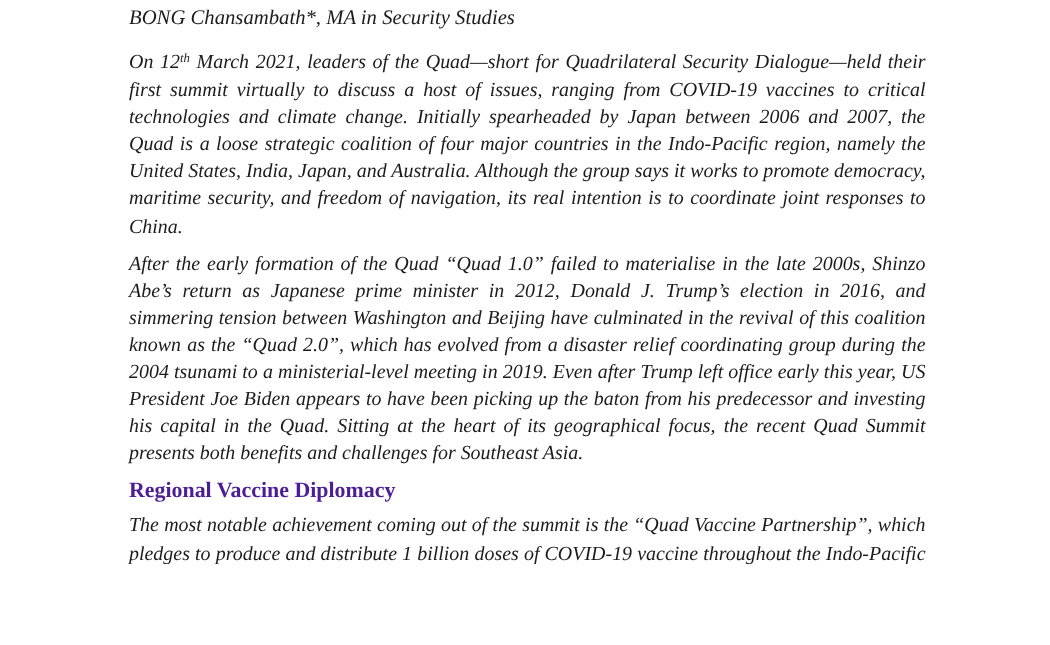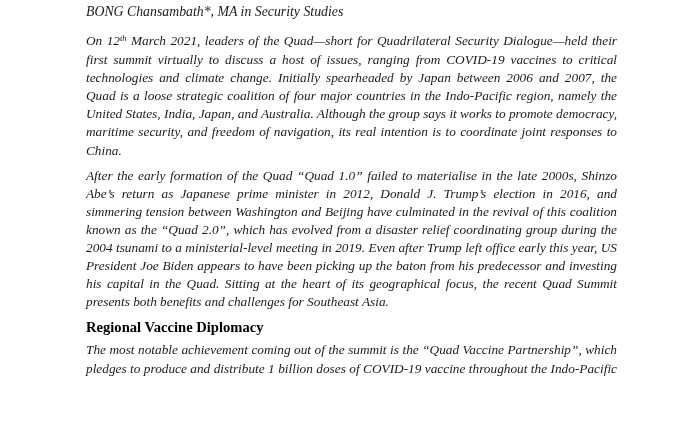--- a/index.html
+++ b/index.html
@@ -31,21 +31,21 @@
   .para .ordinal {
     font-size: 8.5px;
     position: relative;
     top: -4.5px;
   }
   .heading {
     font-weight: bold;
     font-size: 14.6px;
     line-height: 19px;
     margin: 2px 0 4px 0;
-    color: #000000;
+    color: #4c1d95;
   }
 </style>
 </head>
 <body>
 
 <div class="page">
 
   <p class="author">
     <span>BONG Chansambath*, MA in Security Studies</span>
   </p>

